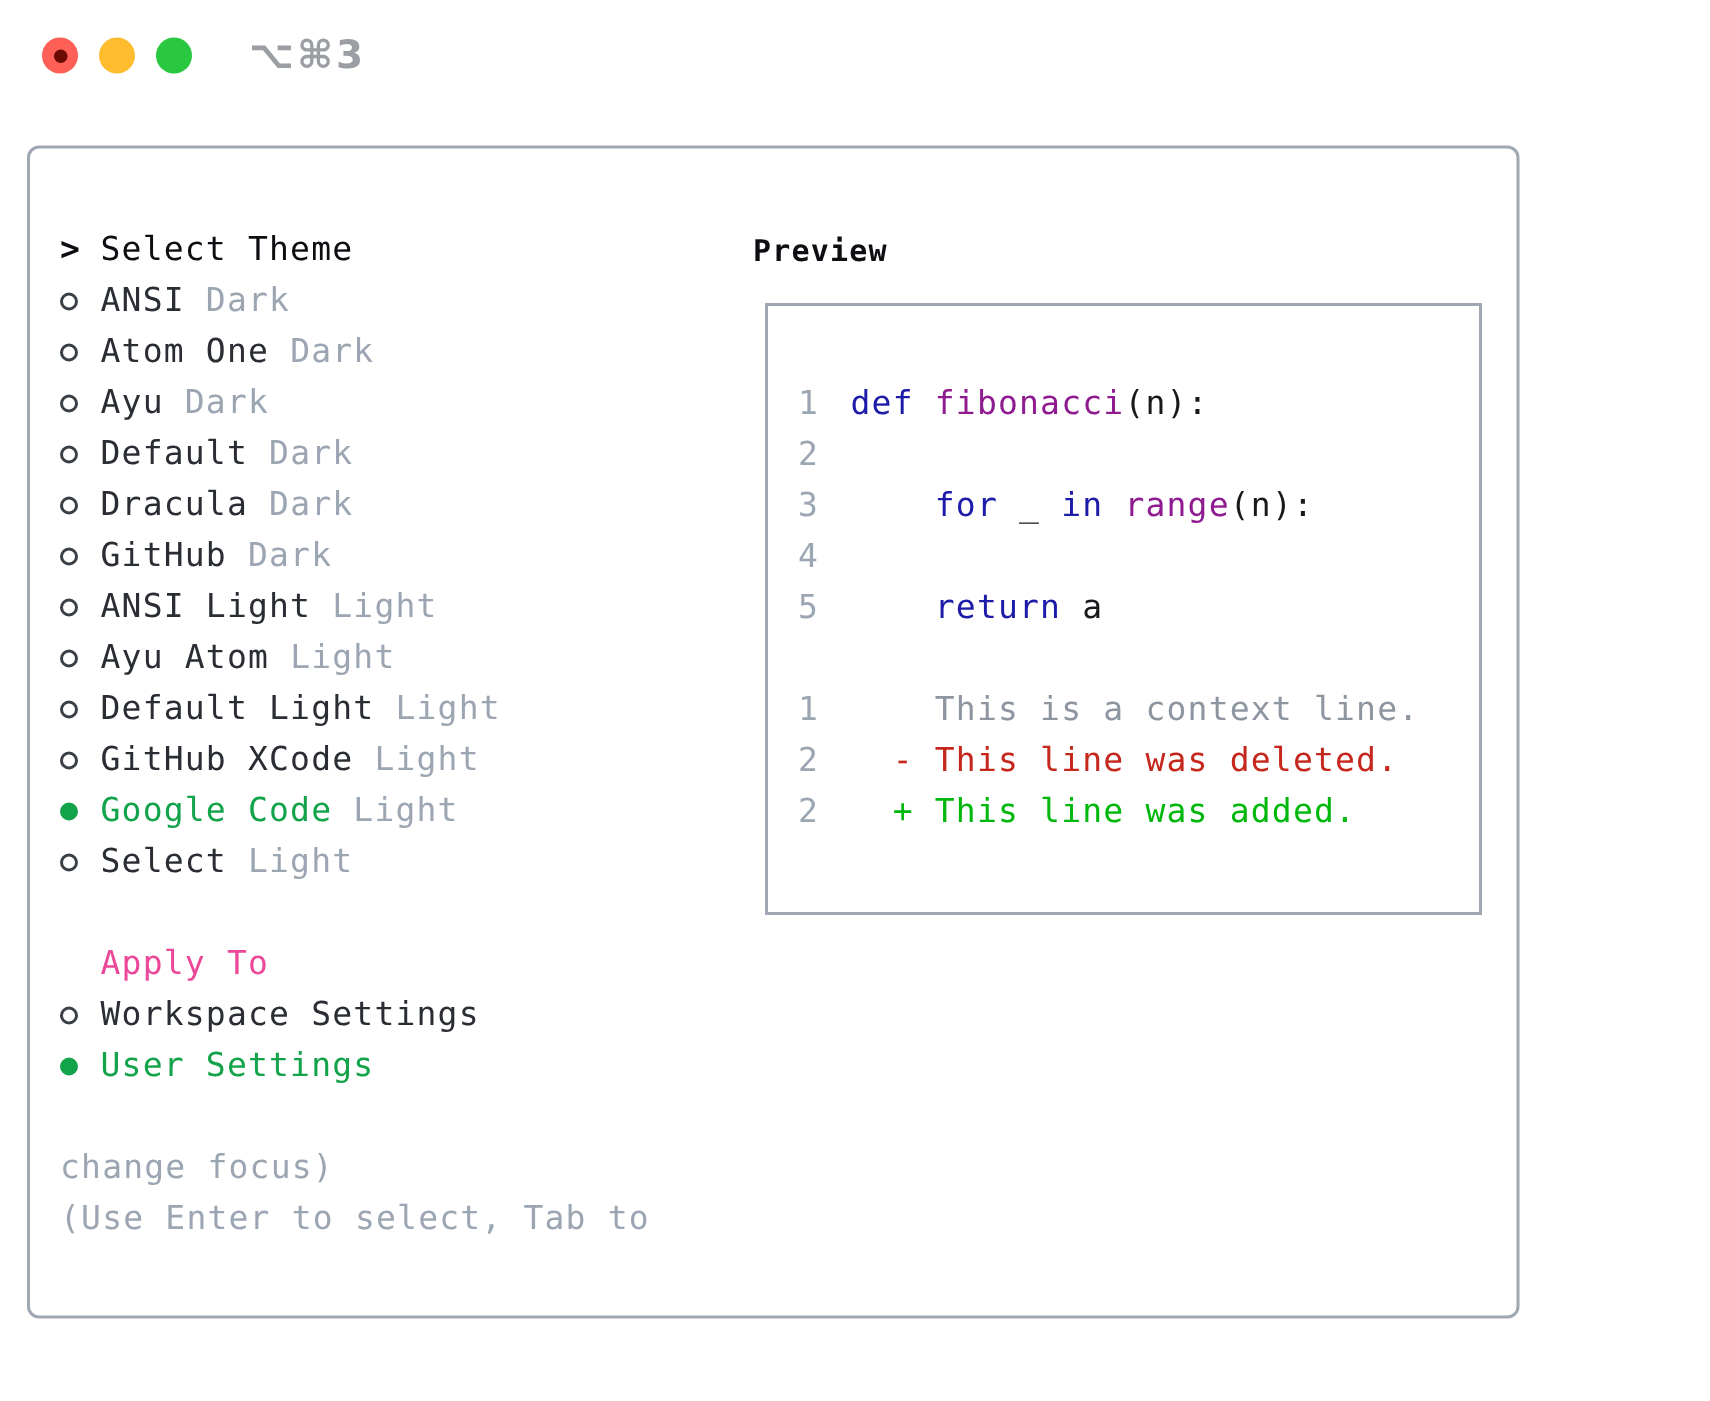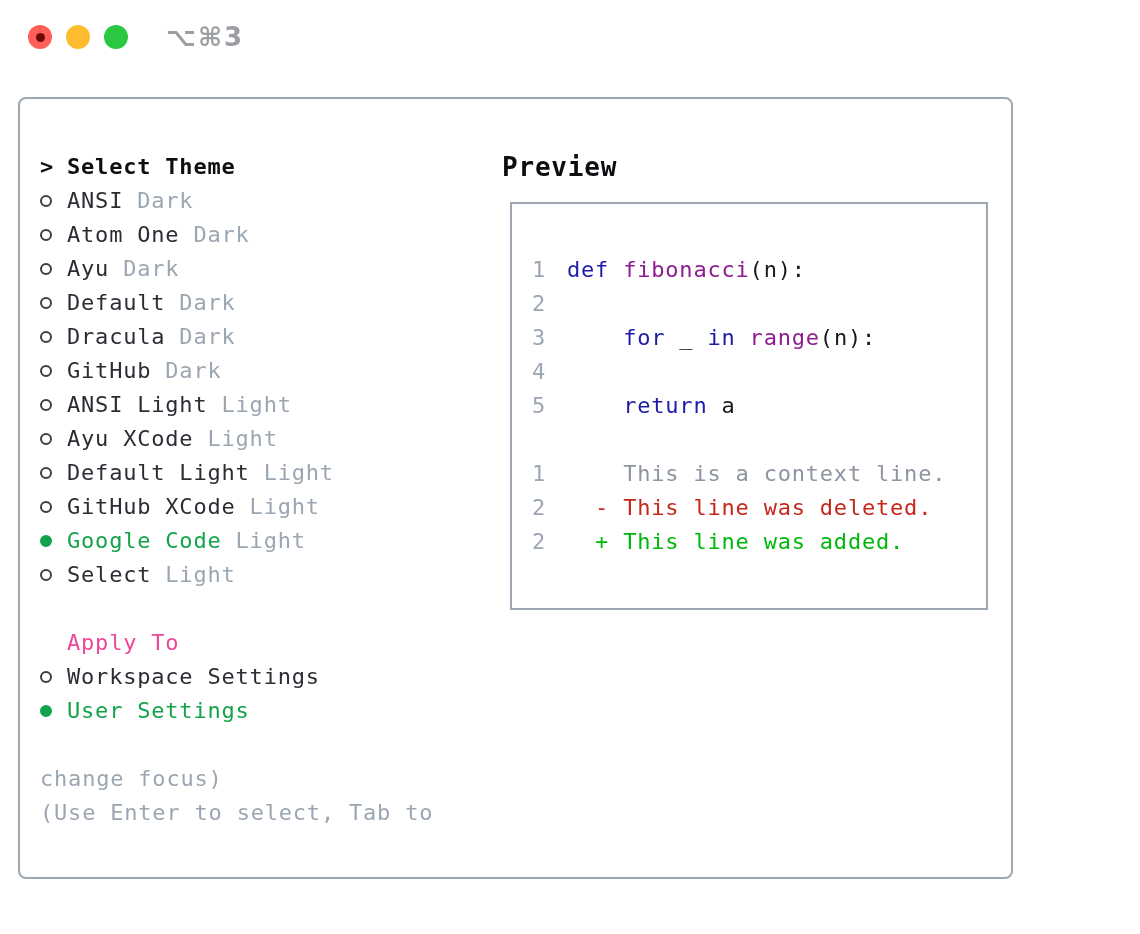--- a/index.html
+++ b/index.html
@@ -25,30 +25,30 @@
   
   .window{position:absolute;left:18px;top:97px;width:995px;height:782px;border:2px solid var(--border);border-radius:8px;background:#fff}
 
   
   .leftpane{position:absolute;left:20px;top:51px;width:445px}
   .line{display:flex;align-items:center;height:34px;line-height:34px;font-size:22px;white-space:pre;letter-spacing:0.8px;color:var(--text)}
   .marker{flex:0 0 27px;display:flex;align-items:center}
   .marker i{width:12px;height:12px;border:2px solid var(--ring);border-radius:50%}
   .marker.sel i{background:var(--accent);border-color:var(--accent)}
   .prompt{font-weight:bold;color:var(--header)}
-  .hlabel{font-weight:bold;color:var(--header)}
+  .hlabel{font-weight:normal;color:var(--header)}
   .hlabel2{color:#ec4899}
   .tname{color:var(--text)} .tname.sel{color:var(--accent)}
   .tvariant{color:var(--muted)}
   .opt-label{color:var(--text)} .opt-label.sel{color:var(--accent)}
   .hint{color:var(--muted)}
   .blank{height:34px}
 
   
-  .previewhdr{position:absolute;left:482px;top:51px;height:34px;line-height:34px;font-size:26px;font-weight:bold;letter-spacing:0.8px;color:var(--header)}
+  .previewhdr{position:absolute;left:482px;top:51px;height:34px;line-height:34px;font-size:20px;font-weight:bold;letter-spacing:0.8px;color:var(--header)}
   .previewbox{position:absolute;left:490px;top:103px;width:478px;height:408px;border:2px solid var(--border);background:#fff;padding:49px 0 0 20px;overflow:hidden}
   .cline{display:flex;height:34px;line-height:34px;font-size:22px;white-space:pre;letter-spacing:0.8px}
   .ln{flex:0 0 35px;color:var(--muted)}
   .codetext{color:var(--pl)}
   .tok-kw{color:var(--kw)} .tok-fn{color:var(--fn)} .tok-lit{color:var(--lit)} .tok-pl{color:var(--pl)}
   .tok-ctx{color:var(--ctx)} .tok-del{color:var(--del)} .tok-add{color:var(--add)}
 </style>
 </head>
 <body>
 
@@ -69,21 +69,21 @@
       </div>
 
       <div id="theme-list">
           <div class="line"><span class="marker"><i></i></span><span class="tname">ANSI</span><span class="tvariant"> Dark</span></div>
           <div class="line"><span class="marker"><i></i></span><span class="tname">Atom One</span><span class="tvariant"> Dark</span></div>
           <div class="line"><span class="marker"><i></i></span><span class="tname">Ayu</span><span class="tvariant"> Dark</span></div>
           <div class="line"><span class="marker"><i></i></span><span class="tname">Default</span><span class="tvariant"> Dark</span></div>
           <div class="line"><span class="marker"><i></i></span><span class="tname">Dracula</span><span class="tvariant"> Dark</span></div>
           <div class="line"><span class="marker"><i></i></span><span class="tname">GitHub</span><span class="tvariant"> Dark</span></div>
           <div class="line"><span class="marker"><i></i></span><span class="tname">ANSI Light</span><span class="tvariant"> Light</span></div>
-          <div class="line"><span class="marker"><i></i></span><span class="tname">Ayu XCode</span><span class="tvariant"> Light</span></div>
+          <div class="line"><span class="marker"><i></i></span><span class="tname">Ayu Atom</span><span class="tvariant"> Light</span></div>
           <div class="line"><span class="marker"><i></i></span><span class="tname">Default Light</span><span class="tvariant"> Light</span></div>
           <div class="line"><span class="marker"><i></i></span><span class="tname">GitHub XCode</span><span class="tvariant"> Light</span></div>
           <div class="line"><span class="marker sel"><i></i></span><span class="tname sel">Google Code</span><span class="tvariant"> Light</span></div>
           <div class="line"><span class="marker"><i></i></span><span class="tname">Select</span><span class="tvariant"> Light</span></div>
         </div>
 
       <div class="line blank"></div>
 
       <div class="line">
         <span class="marker"></span><span class="hlabel2">Apply To</span>

